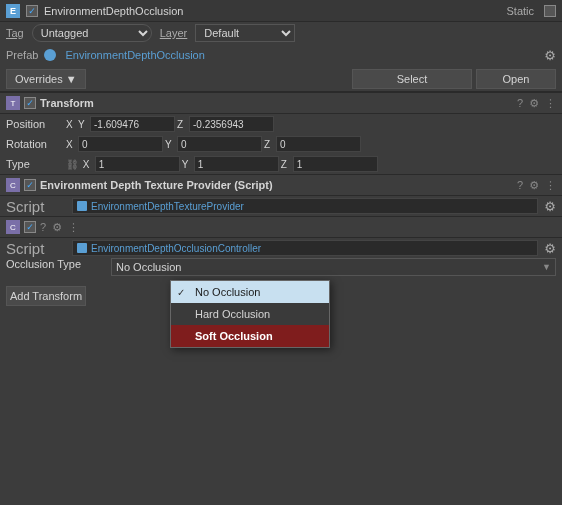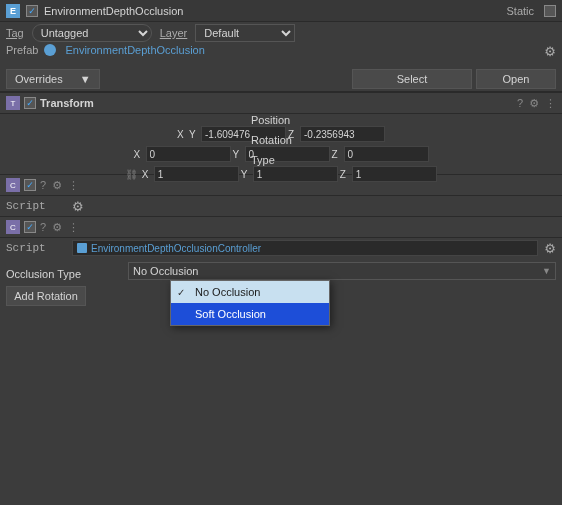--- a/index.html
+++ b/index.html
@@ -76,20 +76,21 @@
       cursor: pointer;
     }
     .tag-dropdown { width: 120px; border-radius: 9px; }
     .layer-dropdown { width: 100px; }
 
     
     .prefab-row {
       background: #3c3c3c;
       height: 22px;
       display: flex;
+      align-items: center;
       padding: 0 6px;
       gap: 6px;
     }
     .prefab-label { color: #aaa; font-size: 11px; }
     .prefab-name {
       color: #5a9fd4;
       font-size: 11px;
       flex: 1;
     }
     .prefab-dot {
@@ -116,21 +117,21 @@
       border-bottom: 1px solid #2a2a2a;
     }
     .overrides-btn {
       background: #4a4a4a;
       border: 1px solid #555;
       color: #d4d4d4;
       font-size: 11px;
       height: 20px;
       padding: 0 8px;
       cursor: pointer;
-      display: flex; align-items: center; gap: 17px;
+      display: flex; align-items: center; gap: 3px;
     }
     .spacer { flex: 1; }
     .select-btn {
       background: #4a4a4a;
       border: 1px solid #555;
       color: #d4d4d4;
       font-size: 11px;
       height: 20px;
       width: 120px;
       cursor: pointer;
@@ -176,21 +177,20 @@
     .section-help { color: #888; font-size: 11px; cursor: pointer; }
     .section-more { color: #888; font-size: 11px; cursor: pointer; }
 
     
     .transform-row {
       background: #3c3c3c;
       height: 20px;
       display: flex;
       align-items: center;
       padding: 0 6px;
-      flex-direction: column;
     }
     .field-label { color: #d4d4d4; font-size: 11px; width: 60px; }
     .xyz-group { display: flex; align-items: center; gap: 2px; flex: 1; }
     .xyz-letter { color: #d4d4d4; font-size: 10px; width: 10px; }
     .xyz-input {
       background: #2a2a2a;
       border: 1px solid #444;
       color: #d4d4d4;
       font-size: 10px;
       height: 16px;
@@ -201,21 +201,21 @@
 
     
     .script-row {
       background: #3c3c3c;
       height: 20px;
       display: flex;
       align-items: center;
       padding: 0 6px;
       gap: 6px;
     }
-    .script-label { color: #aaa; font-size: 11px; width: 60px; font-family: Liberation Mono, monospace; }
+    .script-label { color: #aaa; font-size: 15px; width: 60px; }
     .script-value {
       background: #2a2a2a;
       border: 1px solid #444;
       color: #5a9fd4;
       font-size: 10px;
       height: 16px;
       flex: 1;
       padding: 0 4px;
       display: flex; align-items: center; gap: 4px;
     }
@@ -224,23 +224,23 @@
       background: #5a9fd4;
       border-radius: 1px;
       display: inline-block;
     }
 
     
     .occlusion-row {
       background: #3c3c3c;
       height: 22px;
       display: flex;
-      align-items: flex-end;
-      padding: 0 6px;
-      gap: 22px;
+      align-items: flex-start;
+      padding: 0 6px;
+      gap: 5px;
       position: relative;
     }
     .occlusion-label { color: #d4d4d4; font-size: 11px; width: 100px; }
     .occlusion-dropdown {
       background: #3a3a3a;
       border: 1px solid #555;
       color: #d4d4d4;
       font-size: 11px;
       height: 18px;
       flex: 1;
@@ -265,21 +265,21 @@
       height: 22px;
       display: flex;
       align-items: center;
       padding: 0 6px;
       gap: 6px;
       cursor: pointer;
       font-size: 11px;
       color: #d4d4d4;
     }
     .popup-item.selected { background: #c8e0f0; color: #1a1a1a; }
-    .popup-item.highlighted { background: #1d4ed8; color: white; }
+    .popup-item.highlighted { background: #7f1d1d; color: white; font-weight: bold; }
     .check-mark { font-size: 10px; width: 12px; color: #333; }
 
     
     .bottom-area {
       background: #3c3c3c;
       flex: 1;
       padding: 6px;
       display: flex;
       align-items: flex-start;
       gap: 6px;
@@ -374,27 +374,32 @@
     <span class="xyz-letter">Y</span>
     <input class="xyz-input" type="text" value="1" style="">
     <span class="xyz-letter">Z</span>
     <input class="xyz-input" type="text" value="1" style="">
   </div>
 </div>
 
 <div class="section-header">
   <div class="section-icon">C</div>
   <div class="section-checkbox">✓</div>
+  <span class="section-title">Environment Depth Texture Provider (Script)</span>
   <span class="section-help">?</span>
   <span style="color:#888;font-size:11px;cursor:pointer;margin:0 2px;">⚙</span>
   <span class="section-more">⋮</span>
 </div>
 
 <div class="script-row">
   <span class="script-label">Script</span>
+  <div class="script-value">
+    <span class="script-icon"></span>
+    <span>EnvironmentDepthTextureProvider</span>
+  </div>
   <span class="cog-icon">⚙</span>
 </div>
 
 <div class="section-header">
   <div class="section-icon">C</div>
   <div class="section-checkbox">✓</div>
   <span class="section-help">?</span>
   <span style="color:#888;font-size:11px;cursor:pointer;margin:0 2px;">⚙</span>
   <span class="section-more">⋮</span>
 </div>
@@ -413,22 +418,26 @@
   <div class="occlusion-dropdown">
     <span>No Occlusion</span>
     <span class="dropdown-arrow">▼</span>
   </div>
 
   <div class="dropdown-popup">
     <div class="popup-item selected">
       <span class="check-mark">✓</span>
       <span>No Occlusion</span>
     </div>
+    <div class="popup-item">
+      <span class="check-mark"></span>
+      <span>Hard Occlusion</span>
+    </div>
     <div class="popup-item highlighted">
       <span class="check-mark"></span>
       <span>Soft Occlusion</span>
     </div>
   </div>
 </div>
 
 <div class="bottom-area">
-  <button class="bottom-btn">Add Rotation</button>
+  <button class="bottom-btn">Add Transform</button>
 </div>
 
 </body></html>

